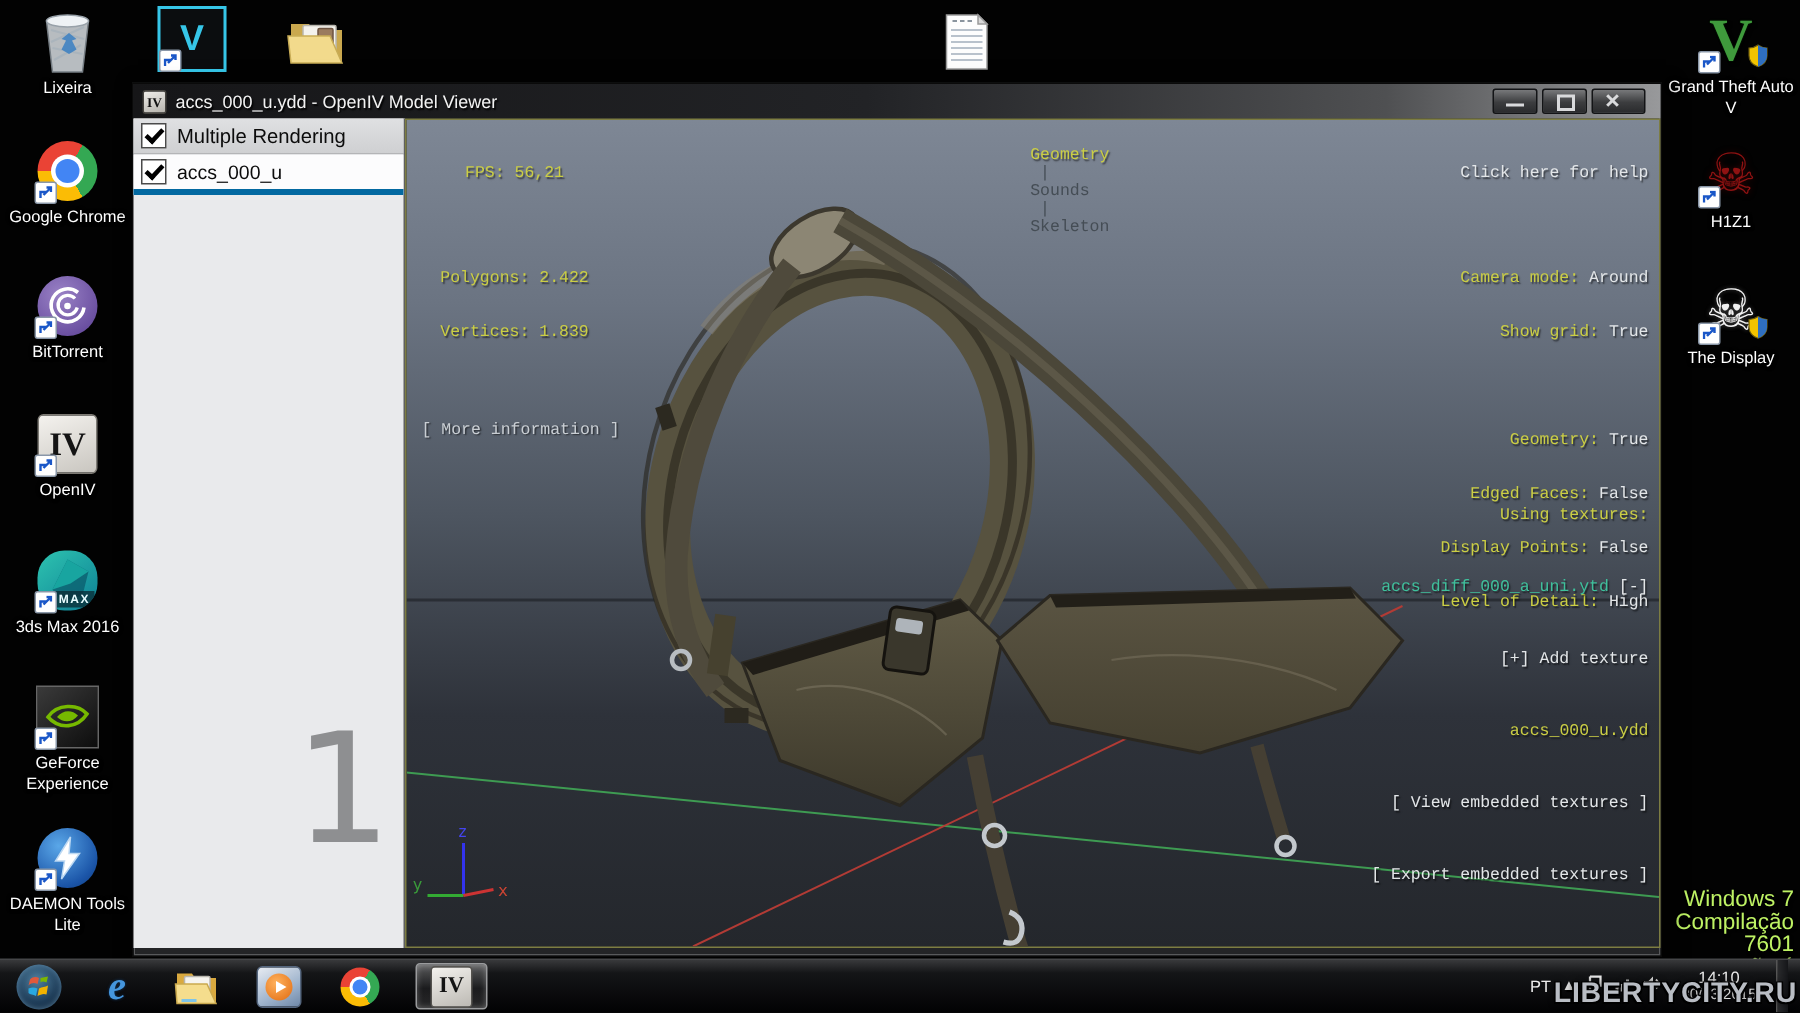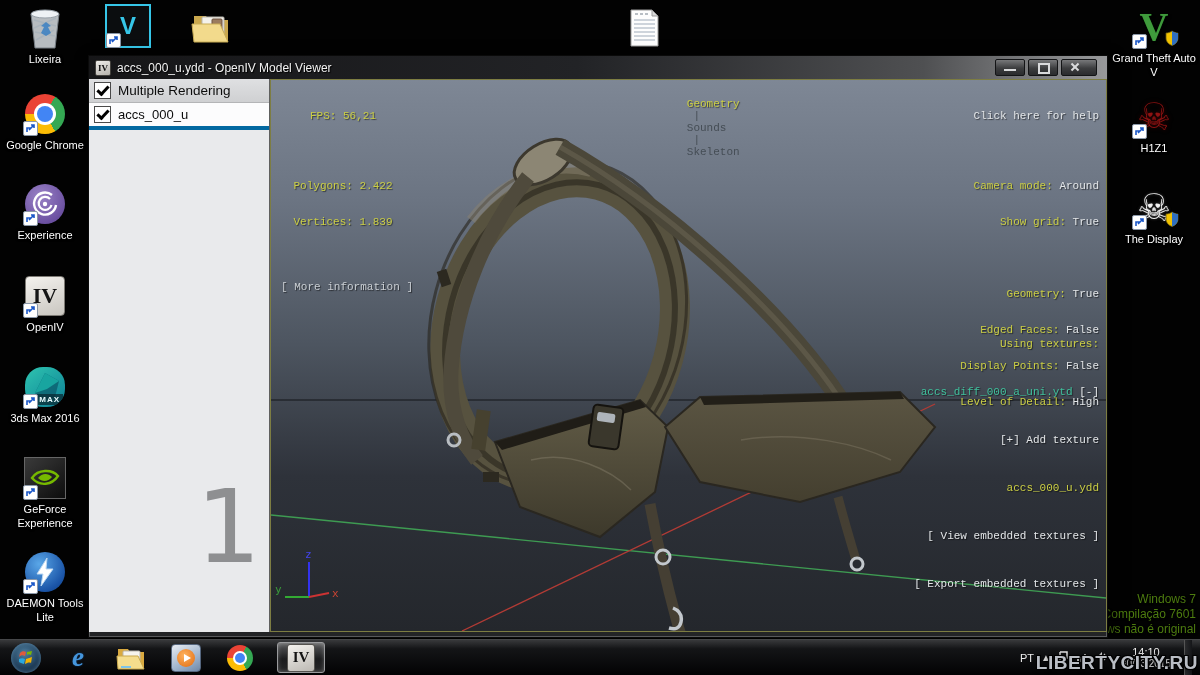--- a/index.html
+++ b/index.html
@@ -86,21 +86,21 @@
        white-space:pre;text-shadow:1px 1px 1px rgba(0,0,0,.55);}
   .yel{color:#cbce44;} .wht{color:#e3e6e8;} .dim{color:#454d55;text-shadow:none;} .teal{color:#3fc09c;}
   .lgray{color:#c9ced3;}
   .hud-left{left:10px;top:6px;width:124px;text-align:center;}
   .hud-tabs{top:6px;left:50%;transform:translateX(-57%);}
   .hud-right{right:7px;top:6px;text-align:right;}
   .hud-tex{right:7px;bottom:7px;text-align:right;line-height:16px;}
   .sp10{height:10px;} .sp12{height:12px;}
 
   
-  .notice{position:absolute;right:4px;top:592px;width:110px;text-align:right;color:#4d7c0f;font-size:12px;
+  .notice{position:absolute;right:4px;top:592px;width:110px;text-align:right;color:#bef264;font-size:15px;
           line-height:15px;text-shadow:1px 1px 2px #000;}
 
   
   .taskbar{position:absolute;left:0;right:0;bottom:0;height:35px;border-top:1px solid #454648;
            background:linear-gradient(180deg,#38393b 0%,#141517 25%,#020203 100%);
            display:flex;align-items:center;z-index:5;}
   .orb{width:30px;height:30px;margin-left:11px;border-radius:50%;
        background:radial-gradient(circle at 45% 35%,#4f7f9f,#1d3a55 60%,#0b1826);
        box-shadow:inset 0 0 4px rgba(160,220,255,.5);display:flex;align-items:center;justify-content:center;}
   .tbicon{width:34px;height:30px;margin-left:20px;display:flex;align-items:center;justify-content:center;}
@@ -206,21 +206,21 @@
           <path d="M20 10 A6.5 6.5 0 1 0 21.5 16" stroke="#fff" stroke-width="2.2" fill="none"></path>
           <circle cx="15" cy="15" r="2.2" fill="#fff"></circle>
         </svg>
       </div>
       <span class="shortcut">
         <svg width="9" height="9" viewBox="0 0 9 9">
             <path d="M1 8 L1 4 L5 4 M5 1 L8 1 L8 4 M8 1 L3 6" stroke="#1a57c8" stroke-width="1.6" fill="none"></path>
           </svg>
       </span>
     </div>
-    <div class="lbl">Experience</div>
+    <div class="lbl">BitTorrent</div>
   </div>
 
   <div class="dicon" style="left:3px;top:274px;">
     <div class="glyph">
       <div class="openiv-sq">
         <span>IV</span>
       </div>
       <span class="shortcut">
         <svg width="9" height="9" viewBox="0 0 9 9">
             <path d="M1 8 L1 4 L5 4 M5 1 L8 1 L8 4 M8 1 L3 6" stroke="#1a57c8" stroke-width="1.6" fill="none"></path>

